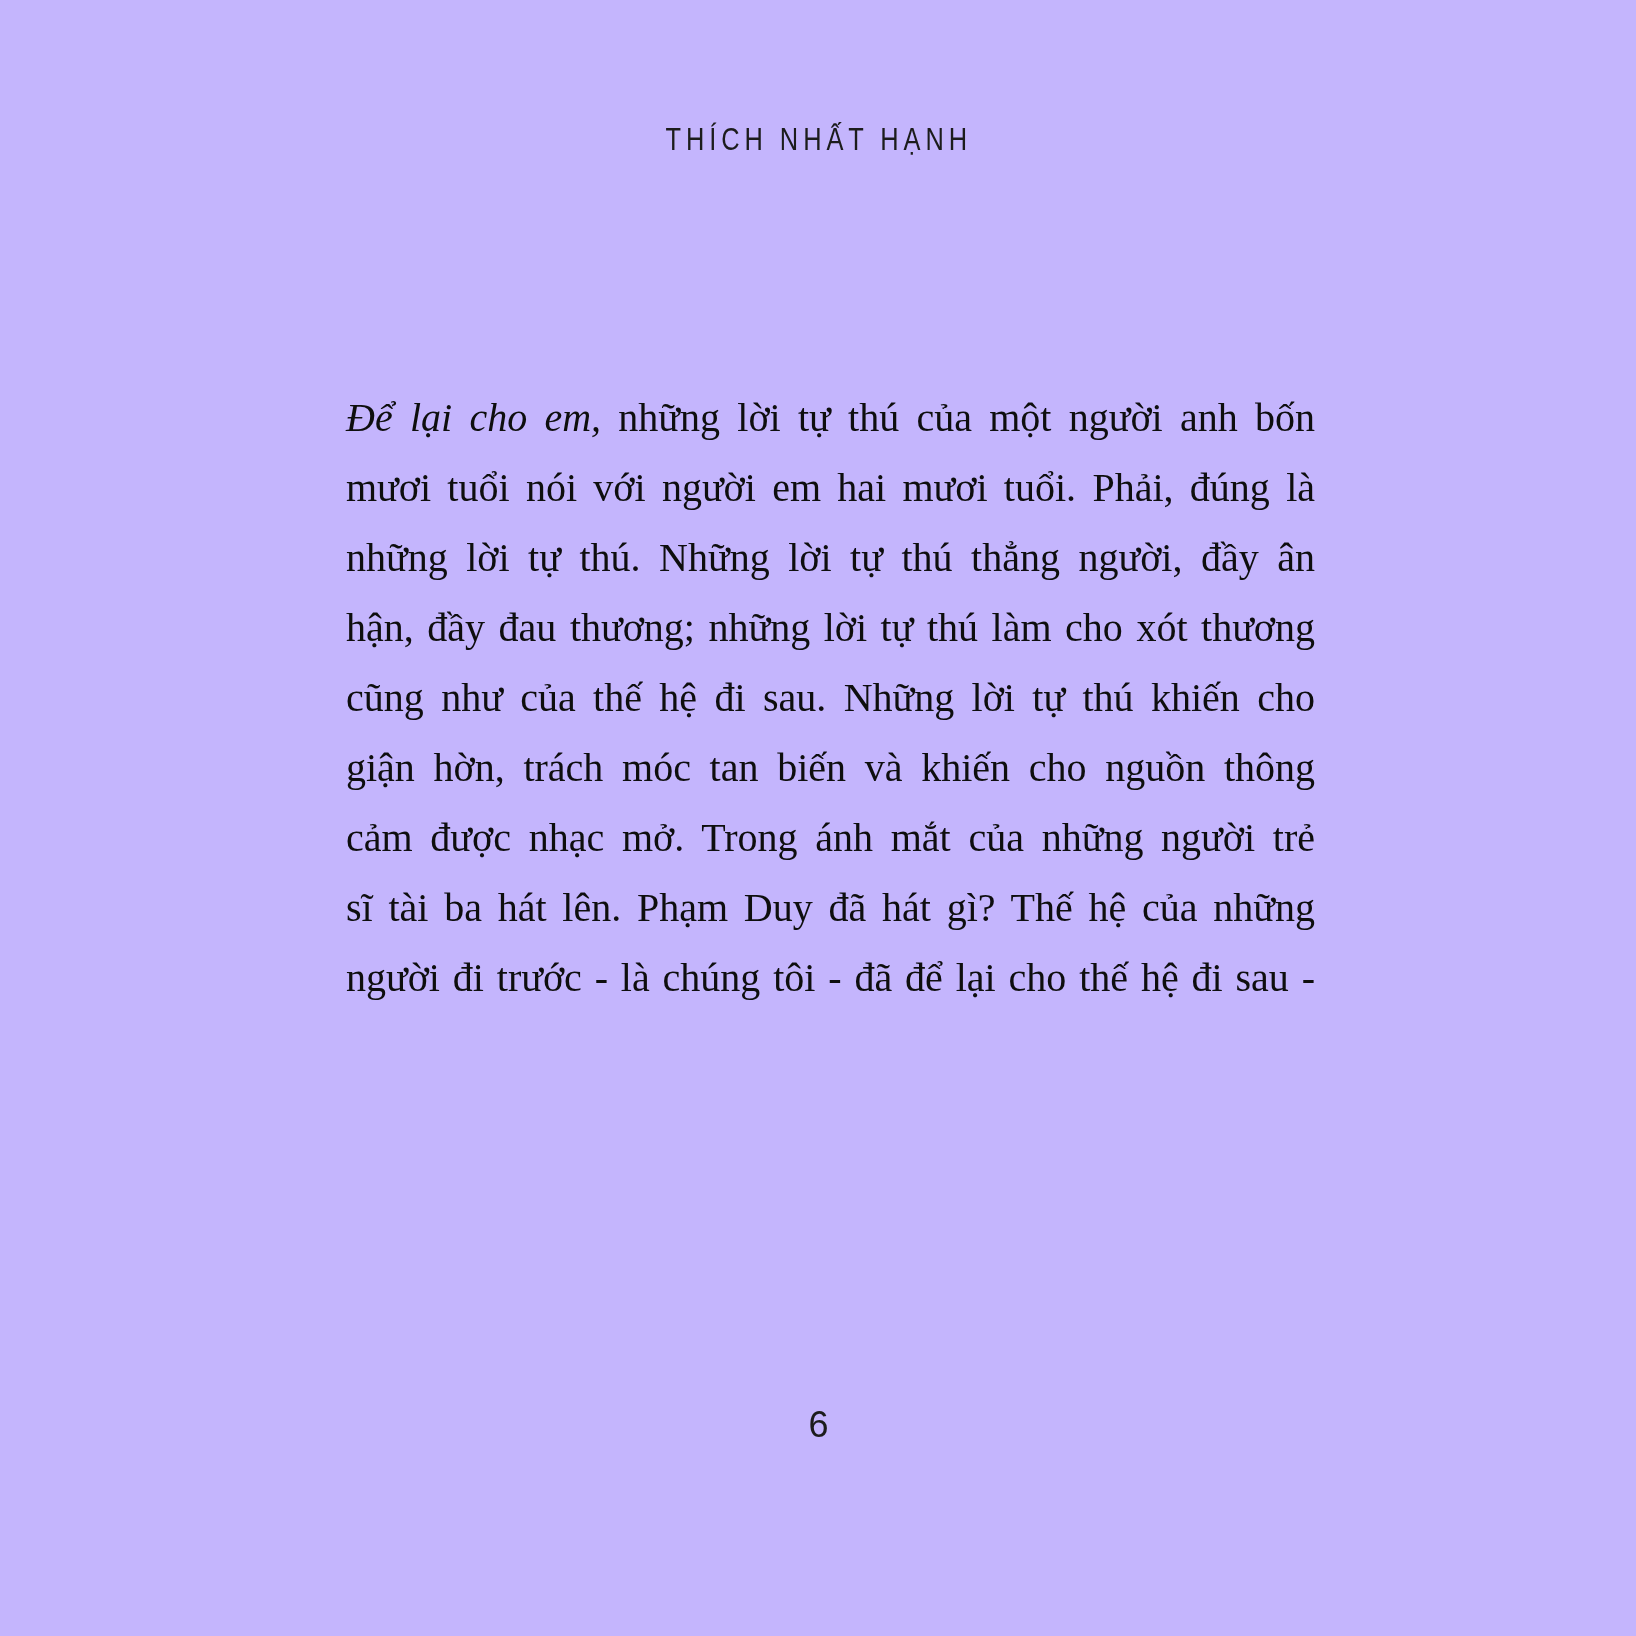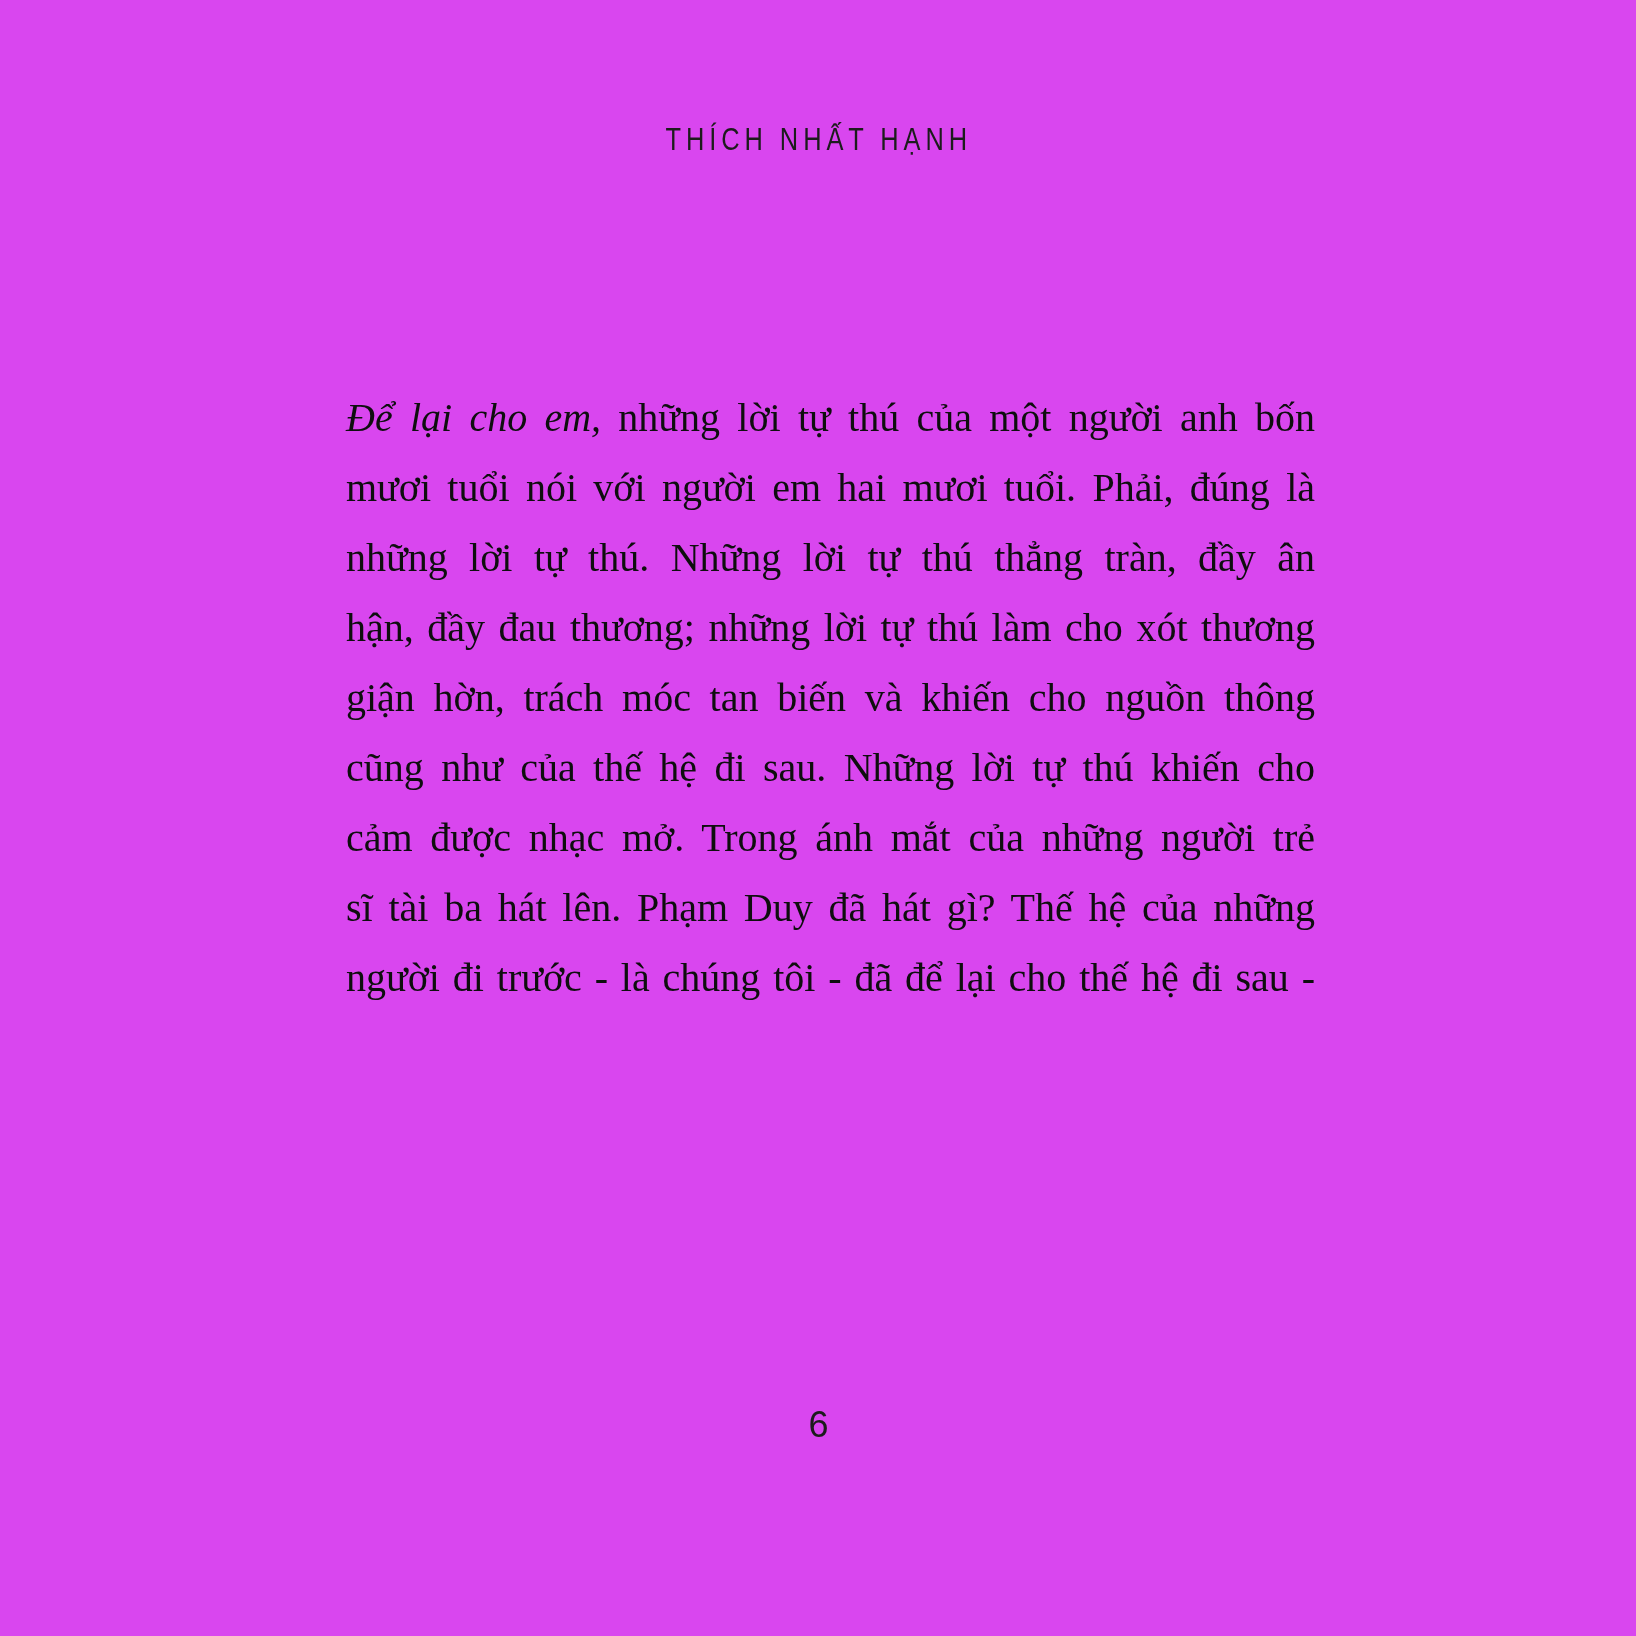--- a/index.html
+++ b/index.html
@@ -8,21 +8,21 @@
     width: 1636px;
     height: 1636px;
     background: #ffffff;
     overflow: hidden;
   }
 
   .page {
     position: relative;
     width: 1636px;
     height: 1636px;
-    background: #d946ef;
+    background: #c4b5fd;
     color: #111111;
   }
 
   
   .running-header {
     position: absolute;
     left: 322px;
     top: 122px;
     width: 993px;
     text-align: center;
@@ -86,24 +86,24 @@
 
   <div class="running-header">
     <span class="running-header-text">THÍCH NHẤT HẠNH</span>
   </div>
 
   <div class="text-block">
 
     <div class="line"><span class="italic">Để lại cho em,</span><span> những lời tự thú của một người anh bốn</span></div>
 
     <div class="line">mươi tuổi nói với người em hai mươi tuổi. Phải, đúng là</div>
-    <div class="line">những lời tự thú. Những lời tự thú thẳng tràn, đầy ân</div>
+    <div class="line">những lời tự thú. Những lời tự thú thẳng người, đầy ân</div>
     <div class="line">hận, đầy đau thương; những lời tự thú làm cho xót thương</div>
+    <div class="line">cũng như của thế hệ đi sau. Những lời tự thú khiến cho</div>
     <div class="line">giận hờn, trách móc tan biến và khiến cho nguồn thông</div>
-    <div class="line">cũng như của thế hệ đi sau. Những lời tự thú khiến cho</div>
     <div class="line">cảm được nhạc mở. Trong ánh mắt của những người trẻ</div>
     <div class="line">sĩ tài ba hát lên. Phạm Duy đã hát gì? Thế hệ của những</div>
     <div class="line">người đi trước - là chúng tôi - đã để lại cho thế hệ đi sau -</div>
 
   </div>
 
   <div class="page-number">6</div>
 
 </div>
 

